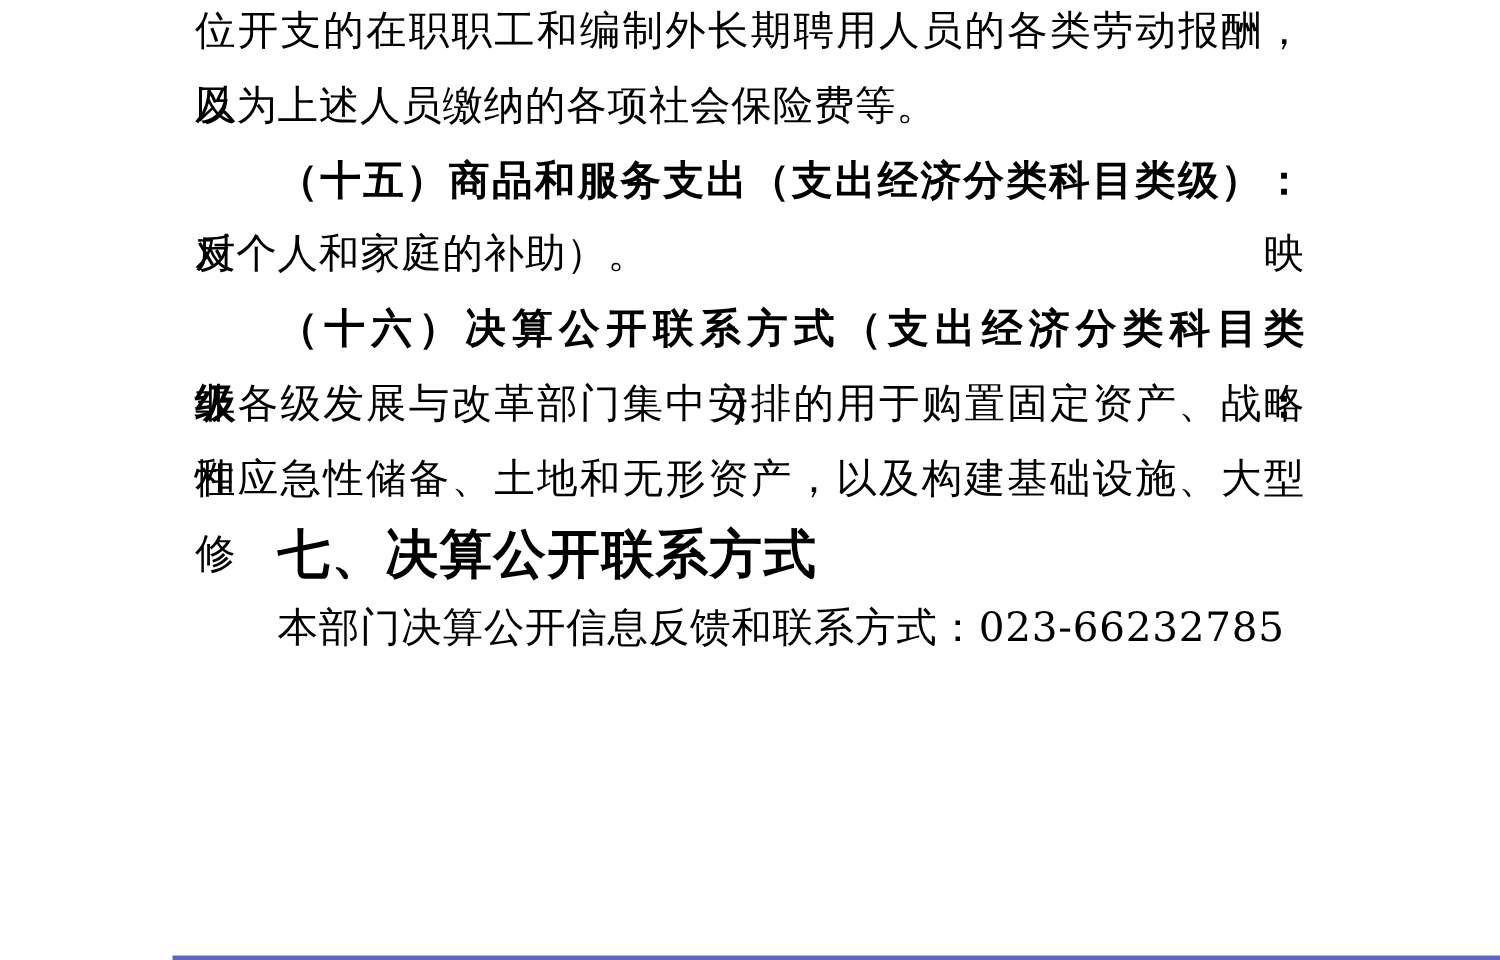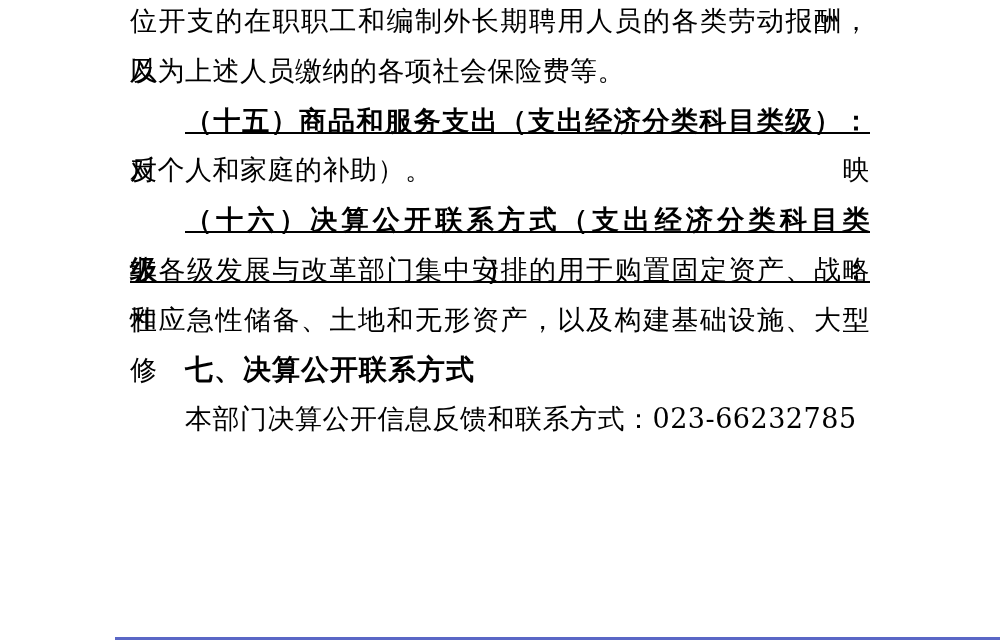--- a/index.html
+++ b/index.html
@@ -32,26 +32,25 @@
   .full {
     white-space: normal;
     text-align: justify;
     text-align-last: justify;
   }
   .indent {
     text-indent: 55px;
   }
   .lead {
     font-weight: bold;
-    text-decoration: underline;
   }
   .heading {
-    font-family: Liberation Serif, serif;
+    font-family: Liberation Sans, sans-serif;
     font-weight: bold;
-    font-size: 28px;
+    font-size: 35px;
     letter-spacing: 1px;
   }
   .bottom-line {
     position: absolute;
     left: 115px;
     right: 0;
     bottom: 0;
     height: 3px;
     background: #5a67c6;
   }

